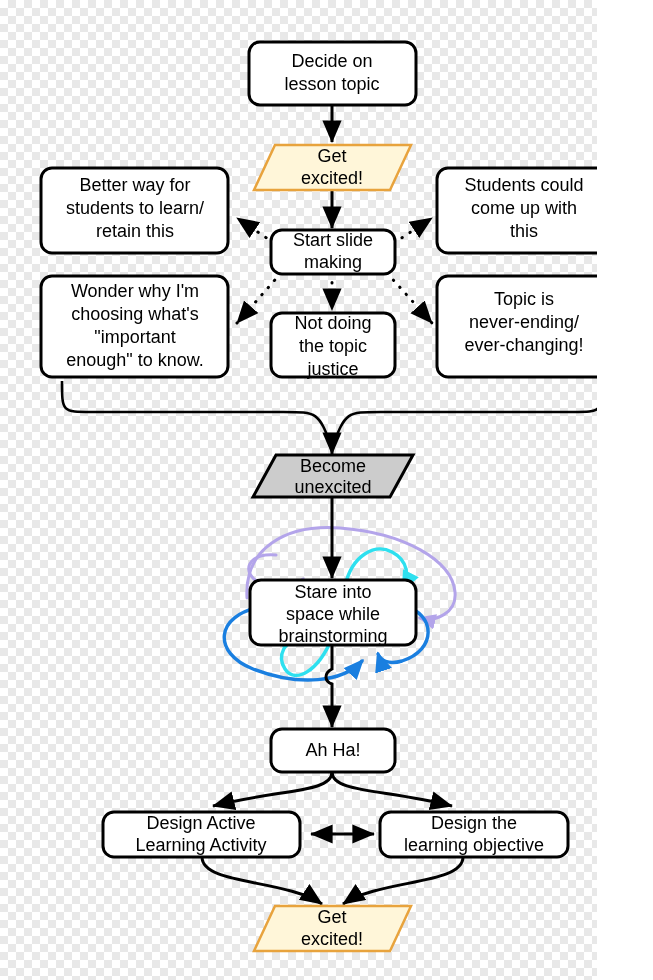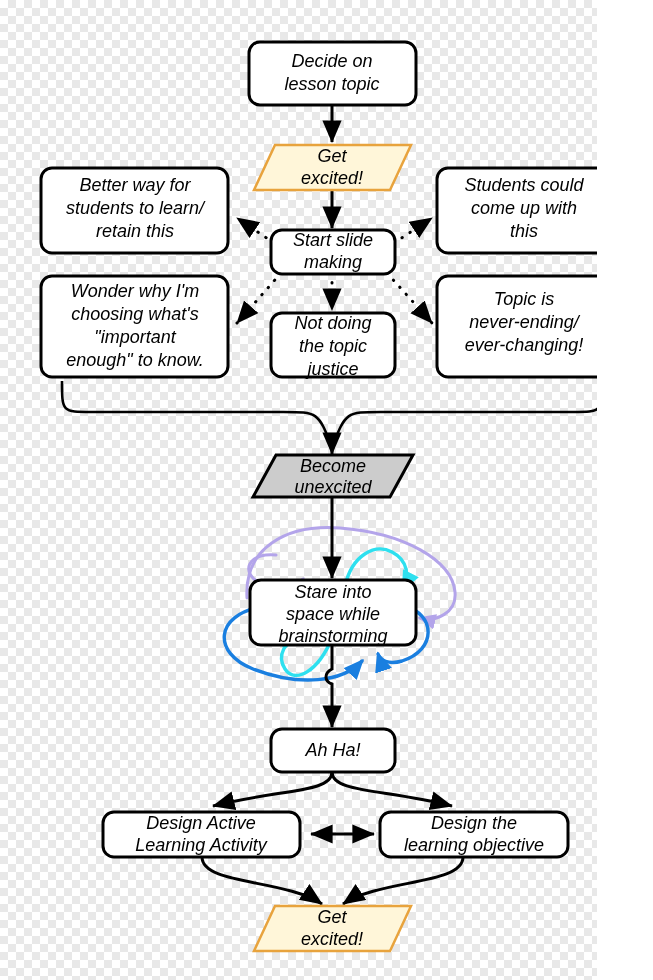--- a/index.html
+++ b/index.html
@@ -14,21 +14,20 @@
     overflow: hidden;
     
     background-image:
       linear-gradient(45deg, #e8e8e8 25%, transparent 25%),
       linear-gradient(-45deg, #e8e8e8 25%, transparent 25%),
       linear-gradient(45deg, transparent 75%, #e8e8e8 75%),
       linear-gradient(-45deg, transparent 75%, #e8e8e8 75%);
     background-size: 16px 16px;
     background-position: 0 0, 0 8px, 8px -8px, -8px 0px;
     background-color: #ffffff;
-    font-style: italic;
   }
   #flow {
     position: absolute;
     left: 0;
     top: 0;
     width: 653px;
     height: 980px;
   }
   .node-label {
     font-family: "Liberation Sans", sans-serif;

